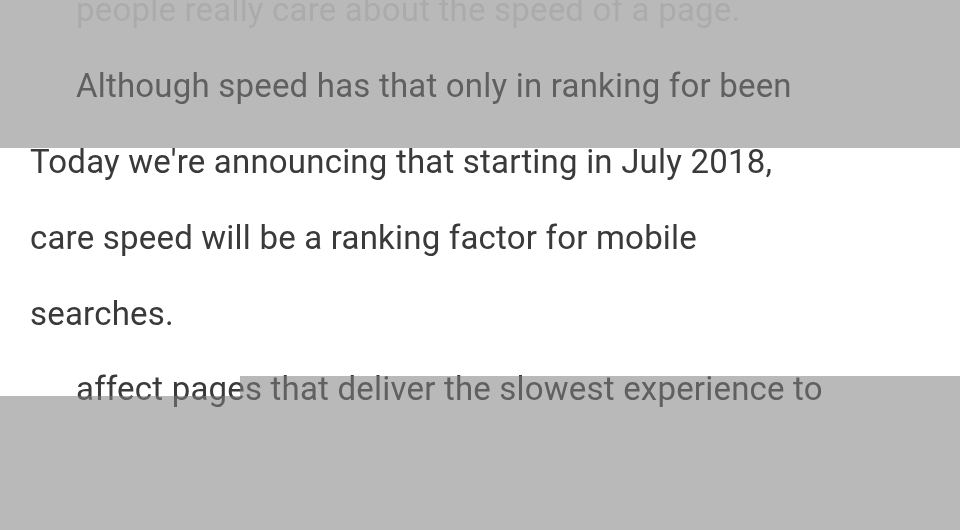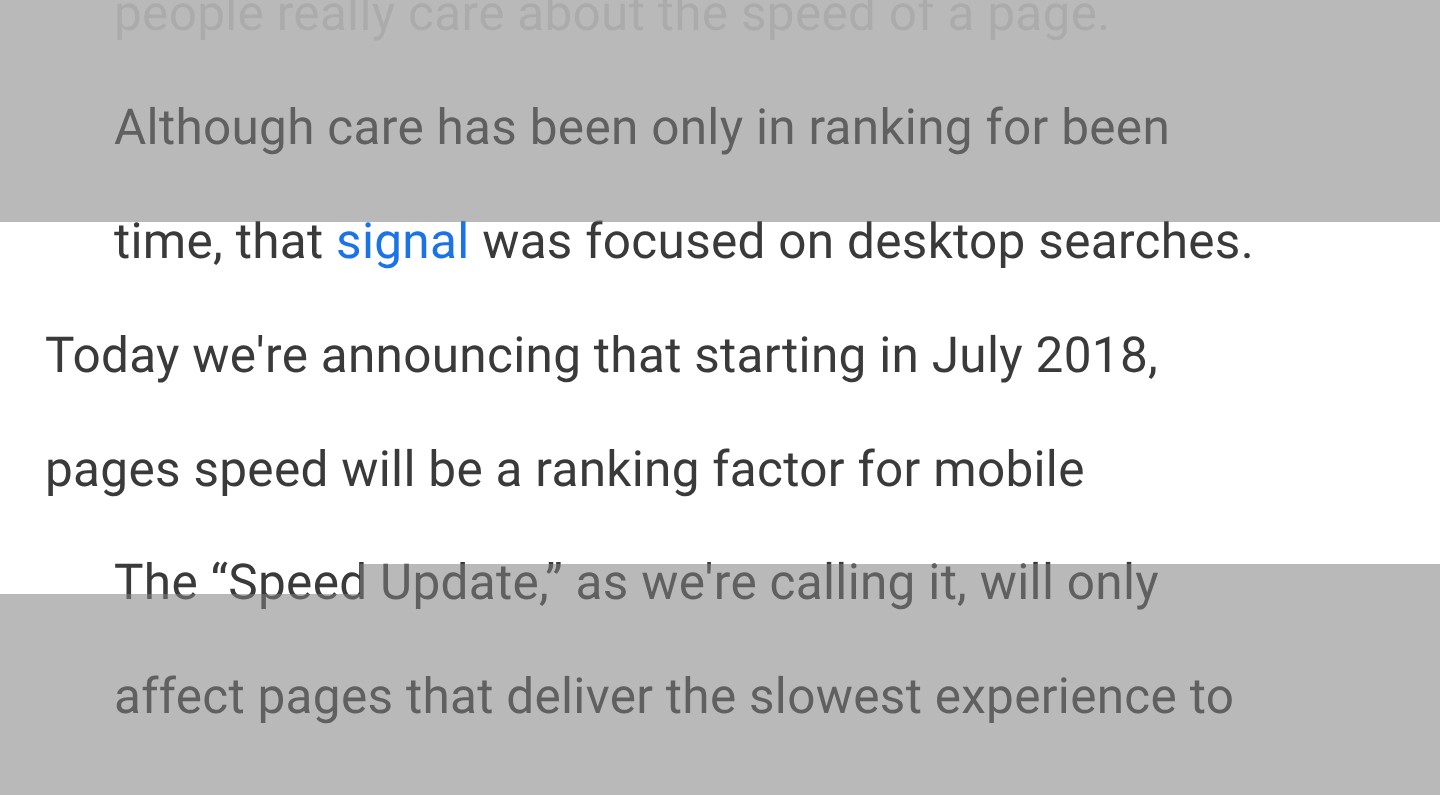--- a/index.html
+++ b/index.html
@@ -55,28 +55,25 @@
       height: 148px;
     }
   </style>
 </head>
 <body>
 
 <div class="content">
   <div class="paragraph">
     <span class="line" style="padding-left:46px; opacity:0.15;">people really care about the speed of a page.</span>
     <span class="line" style="padding-left:46px;">
-      <span>Although care has been </span><span>only</span><span> in ranking for been</span>
-    </span>
-    <span class="line" style="padding-left:46px;">
-      <span>time, that </span><a class="link" href="#">signal</a><span> was focused on desktop searches.</span>
+      <span>Although speed has that </span><span>only</span><span> in ranking for been</span>
     </span>
     <span class="line">Today we're announcing that starting in July 2018,</span>
-    <span class="line">pages speed will be a ranking factor for mobile</span>
-    <span class="line" style="padding-left:46px;">The “Speed Update,” as we're calling it, will only</span>
+    <span class="line">care speed will be a ranking factor for mobile</span>
+    <span class="line">searches.</span>
     <span class="line" style="padding-left:46px;">affect pages that deliver the slowest experience to</span>
   </div>
 </div>
 
 <div class="overlay">
   <div class="dim dim-top"></div>
   <div class="dim" style="top:376px; left:240px; width:720px; height:20px;"></div>
   <div class="dim" style="top:396px; left:0; width:960px; height:134px;"></div>
   <div class="dim" style="top:376px; left:0; width:240px; height:20px; background:transparent;"></div>
 </div>

